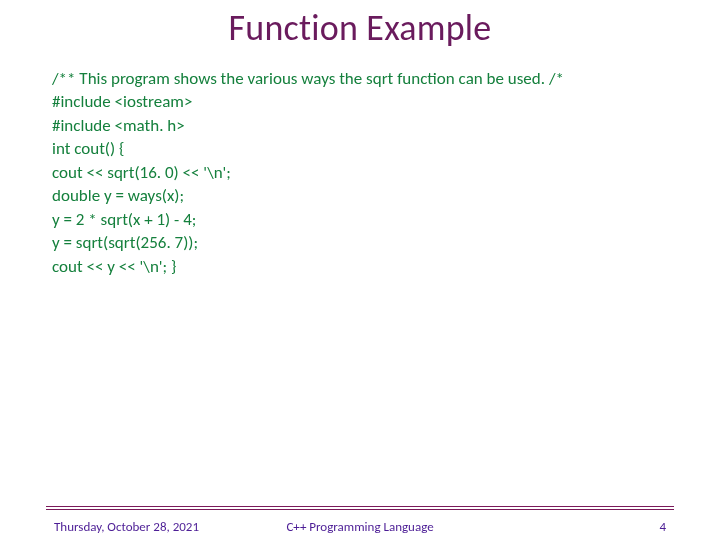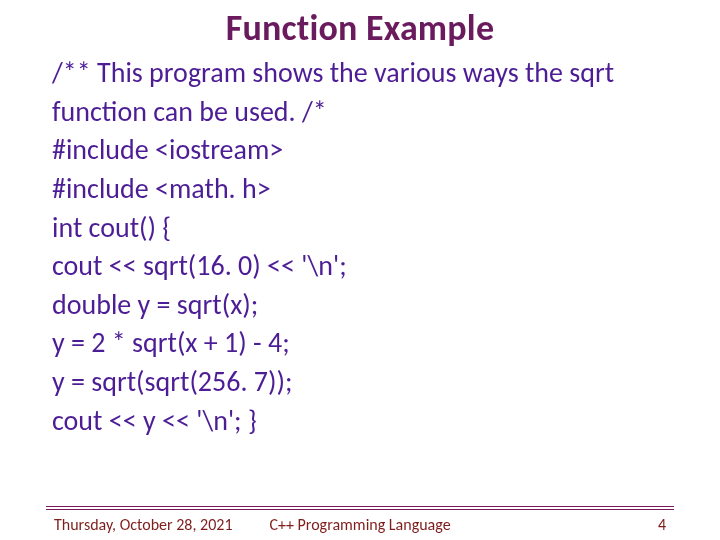--- a/index.html
+++ b/index.html
@@ -15,29 +15,29 @@
   .slide {
     width: 720px;
     height: 540px;
     position: relative;
     box-sizing: border-box;
   }
   .title {
     text-align: center;
     font-size: 36px;
     color: #6a1b5d;
-    font-weight: 700;
+    font-weight: 400;
     margin: 6px 0 2px 0;
     letter-spacing: 0.2px;
   }
   .body {
-    margin: 4px 48px 0 52px;
-    font-size: 28px;
+    margin: 17px 48px 0 52px;
+    font-size: 17px;
     line-height: 1.38;
-    color: #4c1d95;
+    color: #15803d;
   }
   .body .line {
     display: block;
   }
   .footer-rule {
     position: absolute;
     left: 46px;
     right: 46px;
     bottom: 38px;
     height: 2px;
@@ -52,22 +52,22 @@
     content: "";
     display: block;
     border-top: 1px solid #7a1a5a;
   }
   .footer {
     position: absolute;
     left: 0;
     right: 0;
     bottom: 12px;
     height: 22px;
-    font-size: 16px;
-    color: #7f1d1d;
+    font-size: 13px;
+    color: #4c1d95;
     margin-top: 40px;
   }
   .footer .date {
     position: absolute;
     left: 54px;
     bottom: 0;
   }
   .footer .course {
     position: absolute;
     left: 50%;
@@ -86,21 +86,21 @@
 <div class="slide">
 
   <h1 class="title">Function Example</h1>
 
   <div class="body">
     <span class="line">/** This program shows the various ways the sqrt function can be used. /*</span>
     <span class="line">#include &lt;iostream&gt;</span>
     <span class="line">#include &lt;math. h&gt;</span>
     <span class="line">int cout() {</span>
     <span class="line">cout &lt;&lt; sqrt(16. 0) &lt;&lt; '\n';</span>
-    <span class="line">double y = sqrt(x);</span>
+    <span class="line">double y = ways(x);</span>
     <span class="line">y = 2 * sqrt(x + 1) - 4;</span>
     <span class="line">y = sqrt(sqrt(256. 7));</span>
     <span class="line">cout &lt;&lt; y &lt;&lt; '\n'; }</span>
   </div>
 
   <div class="footer-rule"></div>
 
   <div class="footer">
     <span class="date">Thursday, October 28, 2021</span>
     <span class="course">C++ Programming Language</span>

